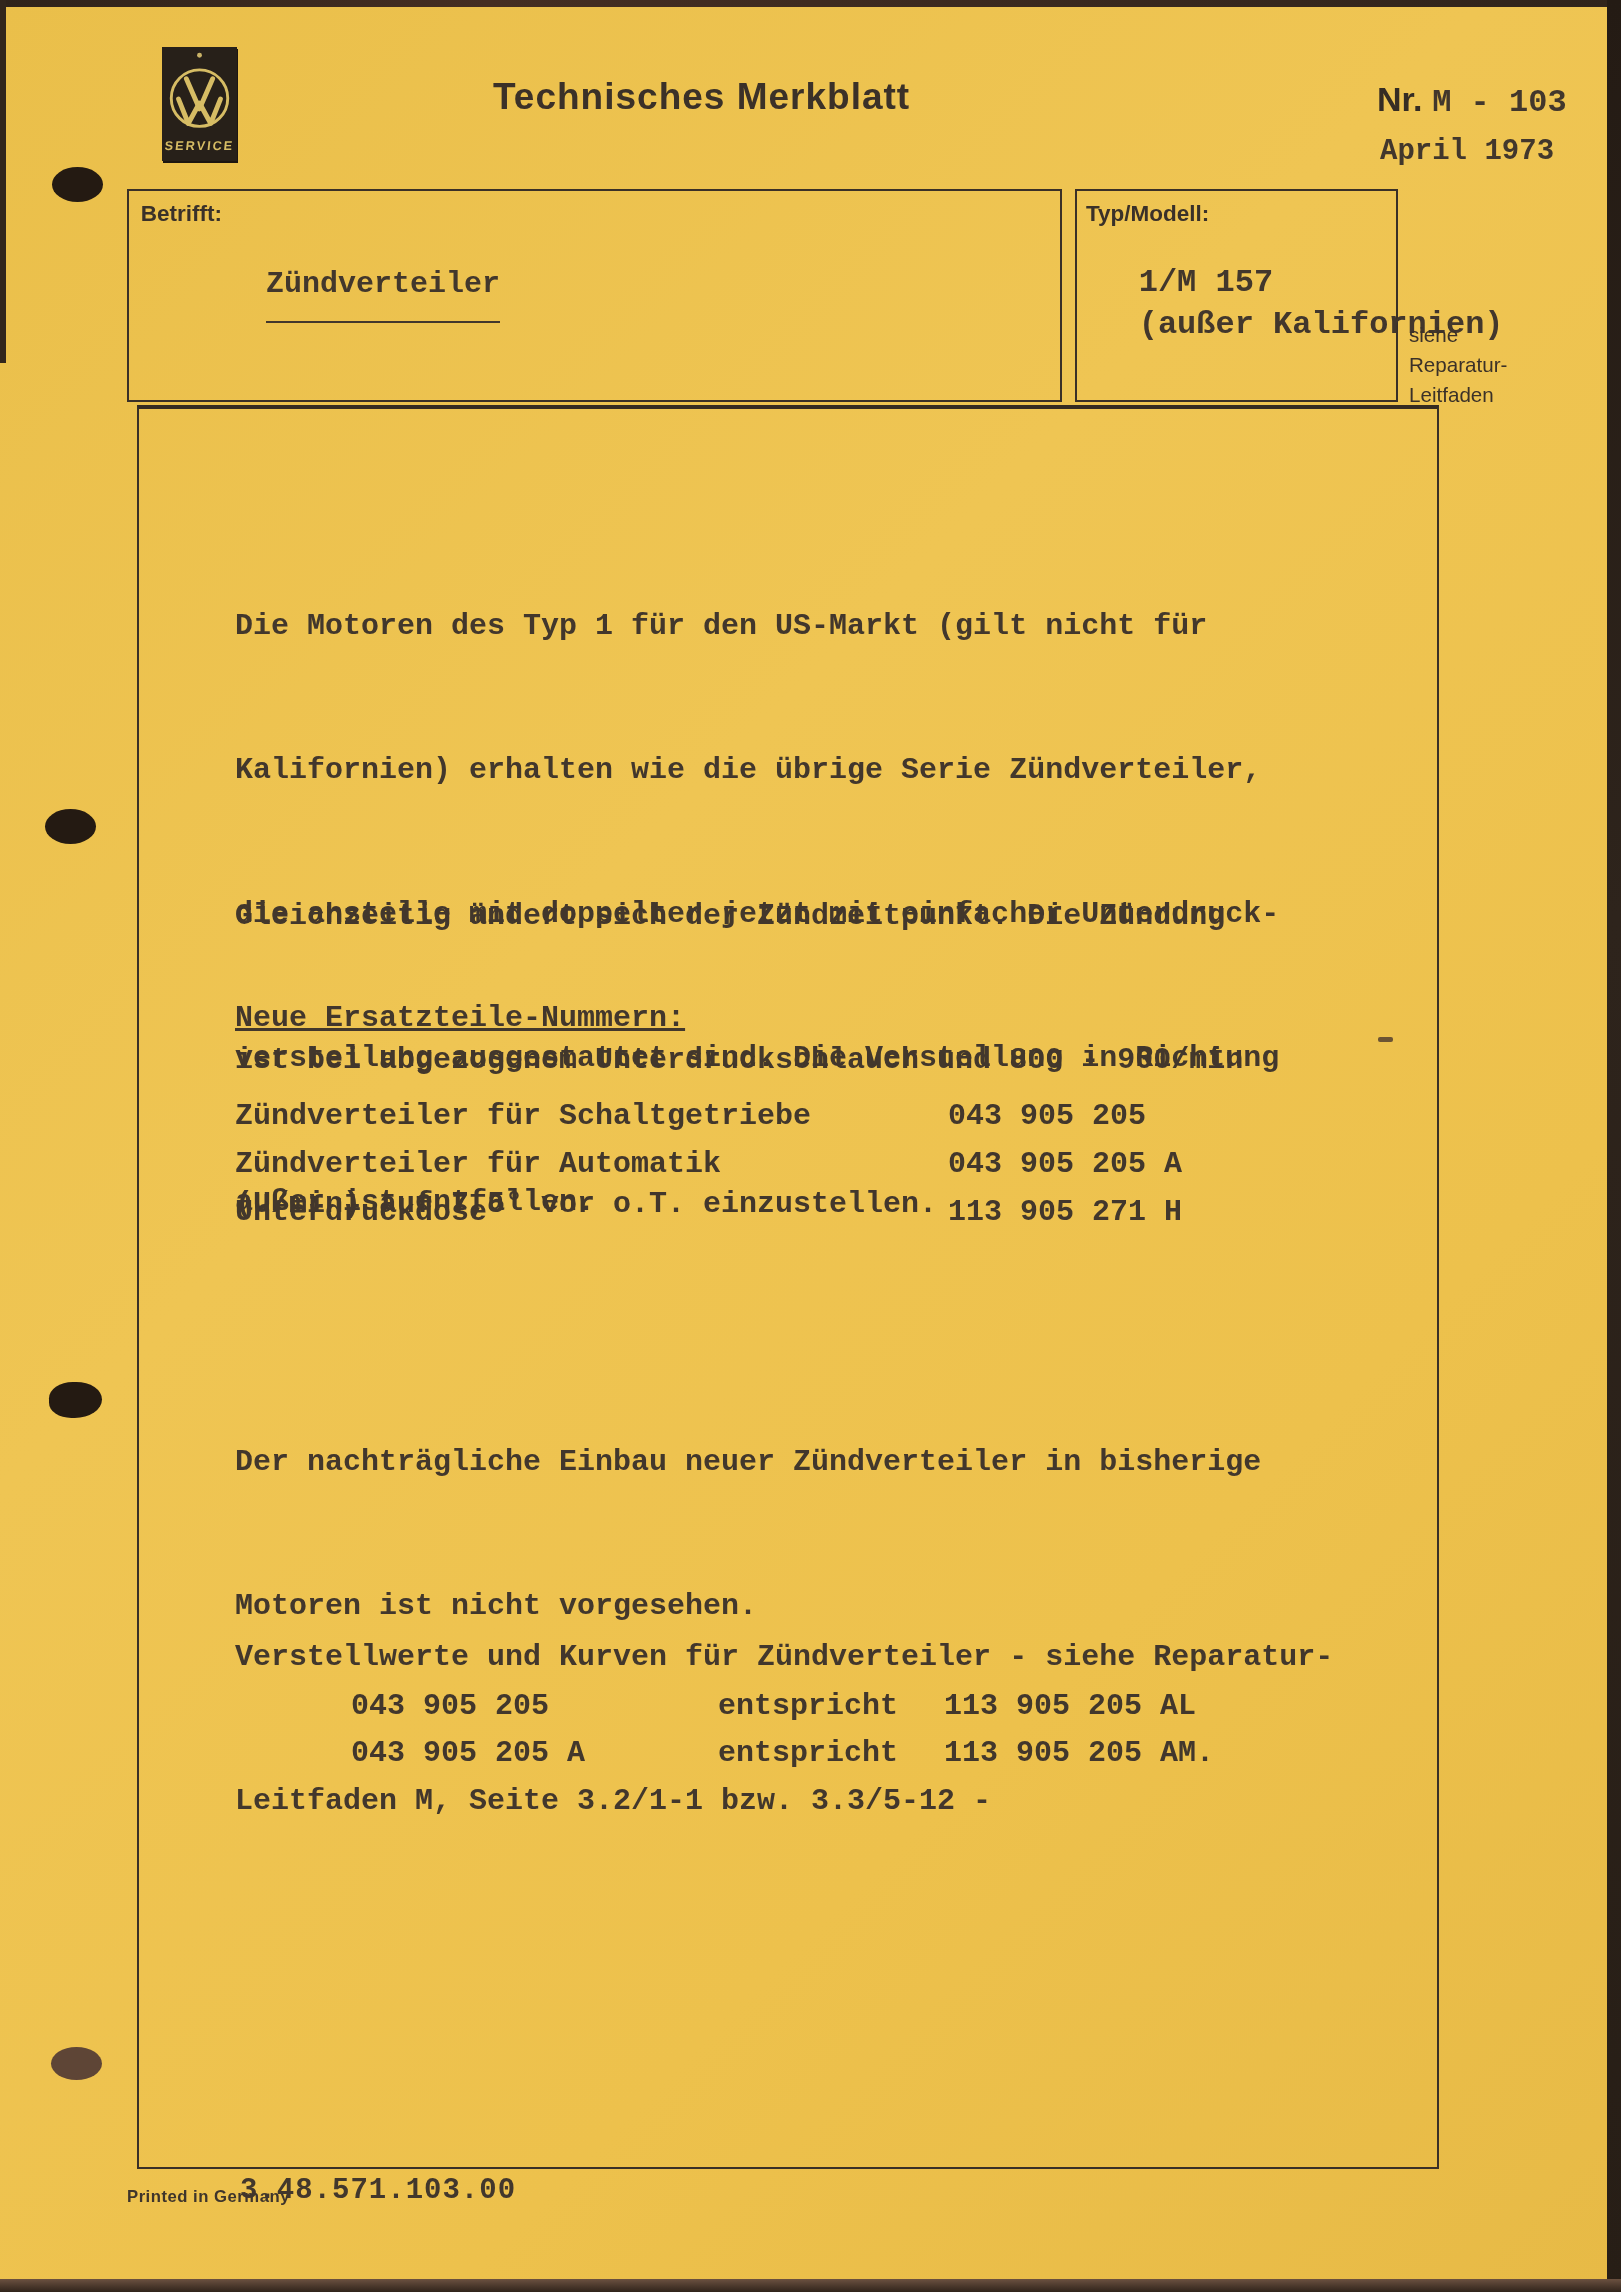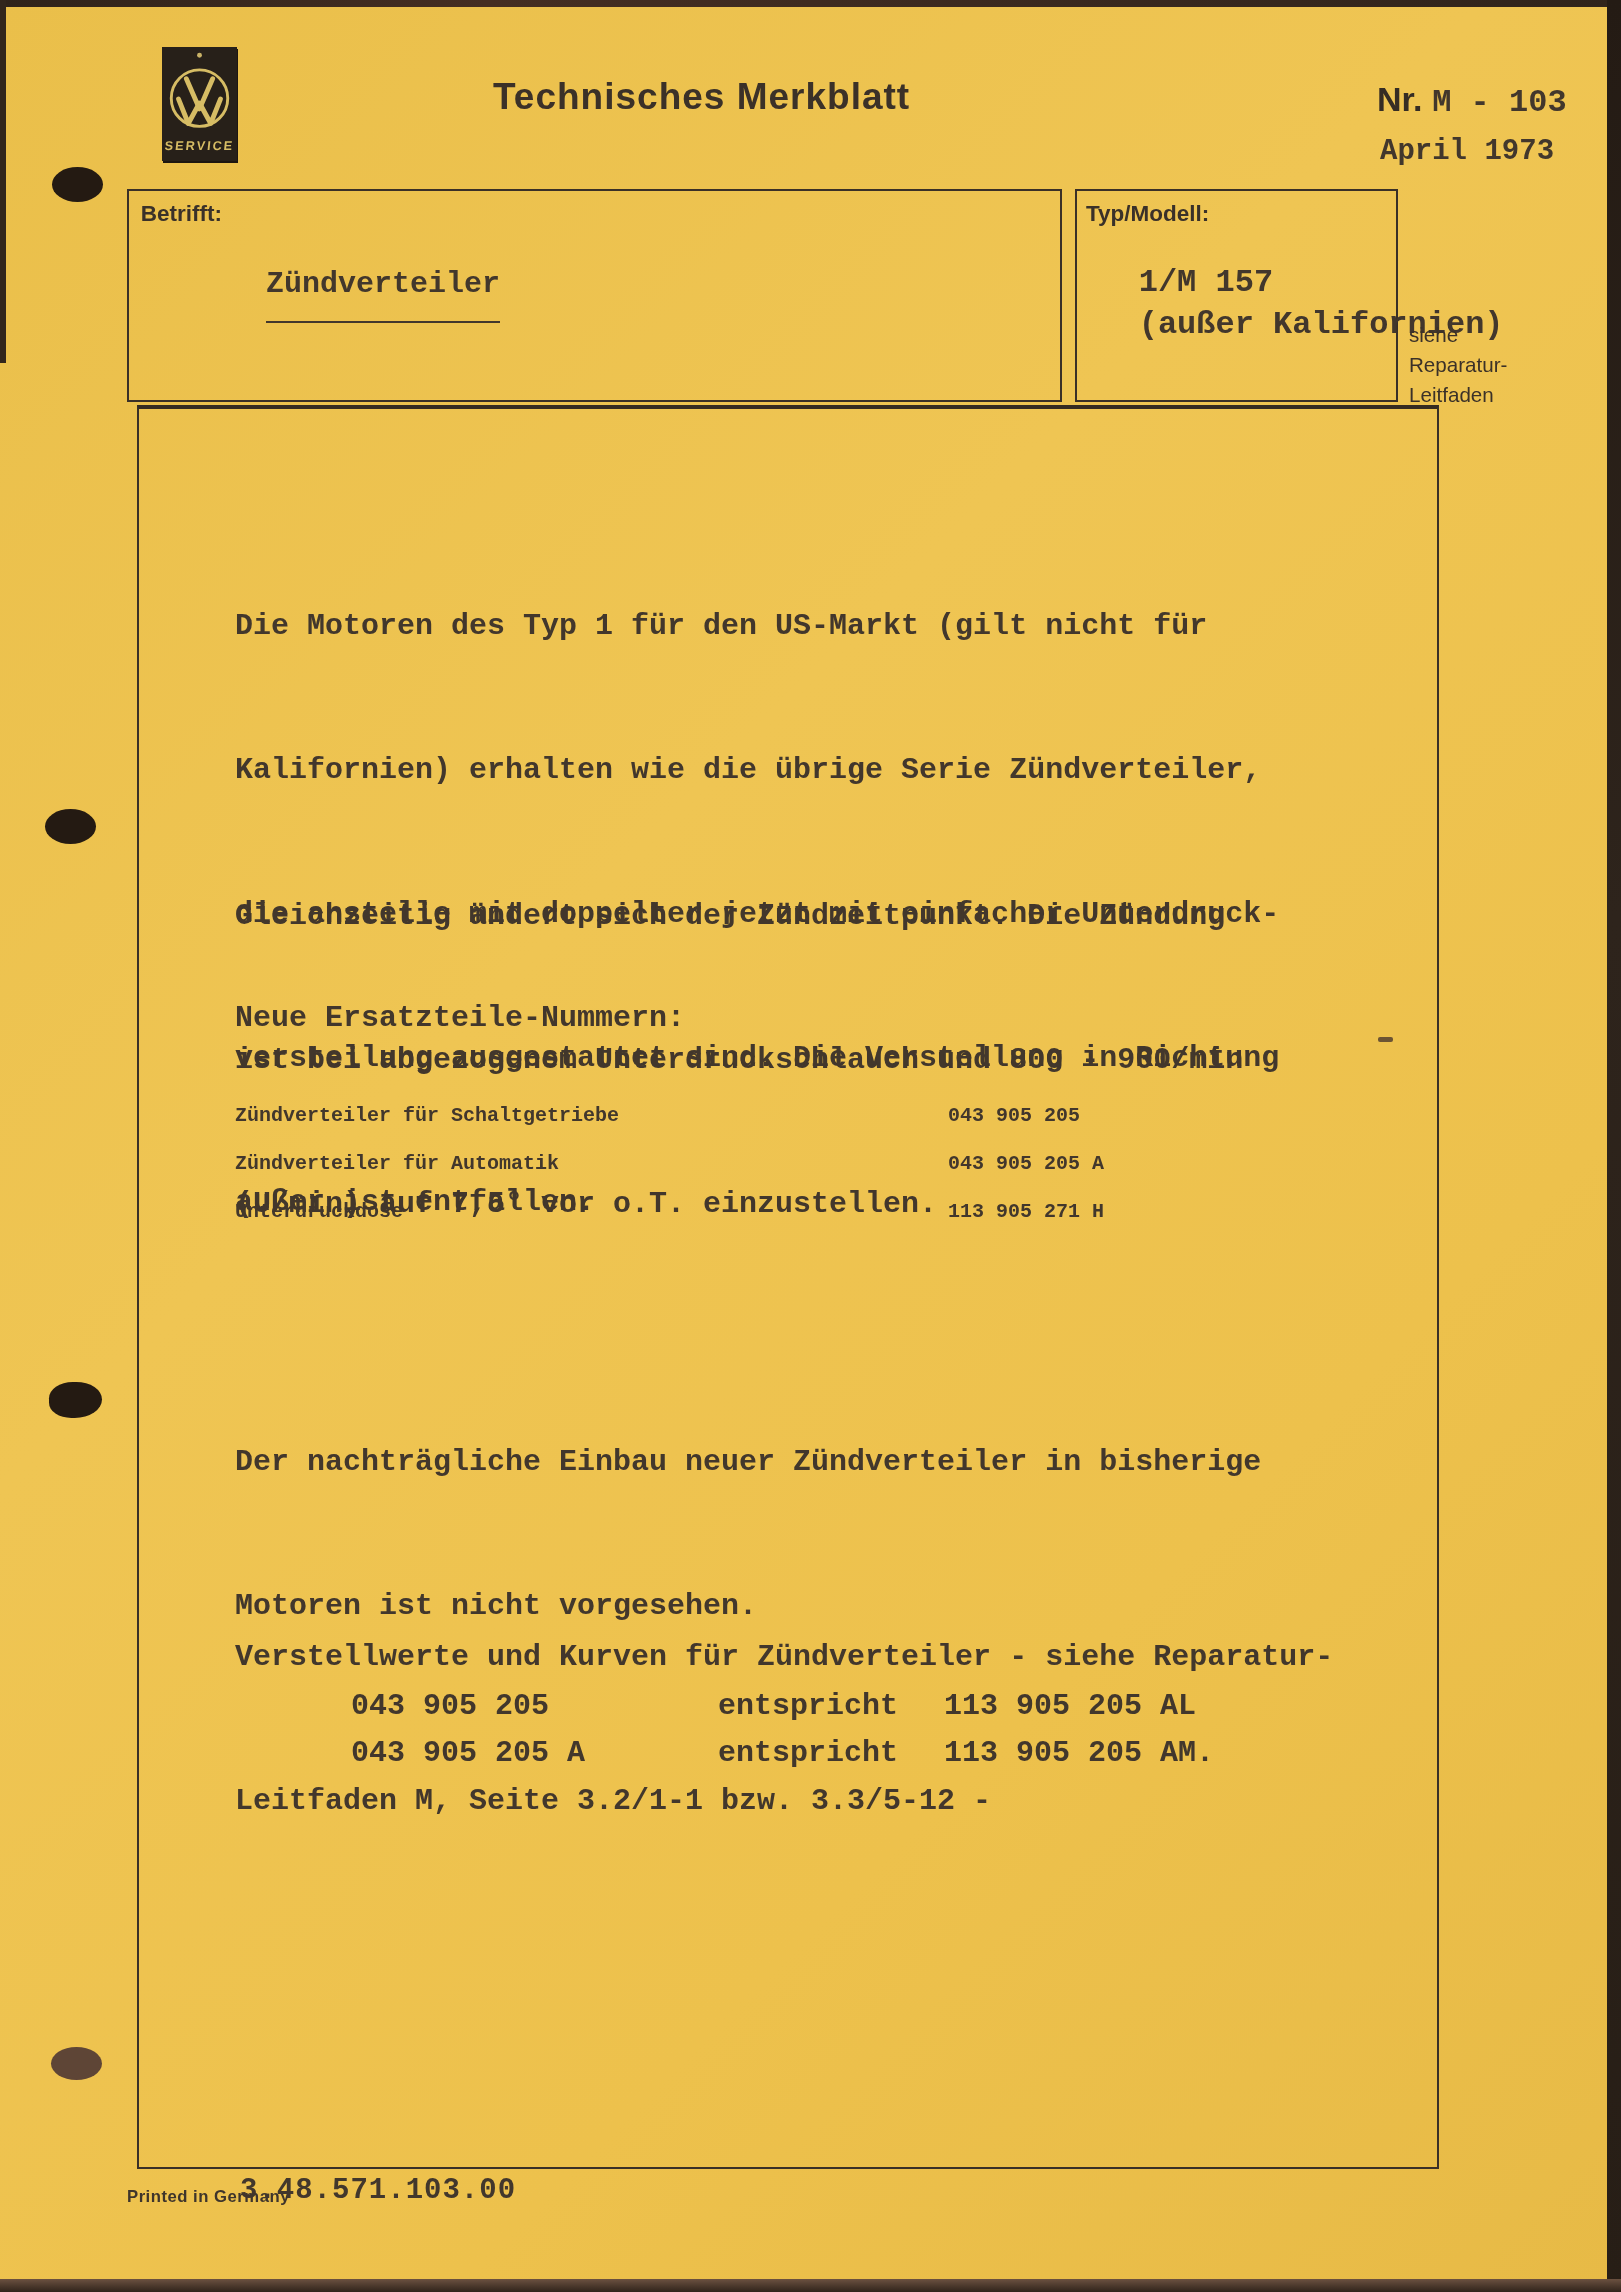--- a/index.html
+++ b/index.html
@@ -45,24 +45,24 @@
   .subject{position:absolute;left:137px;top:76px;font-size:30px;border-bottom:2.9px solid #42372c;padding-bottom:20px;white-space:nowrap;}
   .tm-values{position:absolute;left:13.7px;top:71px;font-size:32px;line-height:42px;white-space:nowrap;margin-left:48px;}
   .side-note{position:absolute;left:1409px;top:320px;font-size:20.6px;font-weight:400;line-height:30px;color:#3b3128;}
   
   .body-box{position:absolute;left:137px;top:405px;width:1298px;height:1758px;
     border-left:2.9px solid #3a3027;border-right:2.9px solid #3a3027;border-bottom:2.9px solid #3a3027;border-top:4.9px solid #352b21;}
   
   .tblock{position:absolute;left:235px;font-size:30px;line-height:48px;white-space:pre;}
   .para1{top:506px;}
   .para2{top:796px;}
-  .heading{top:994px;}
+  .heading{top:994px;text-decoration:underline;}
   .para3{top:1342px;}
   .para4{top:1537px;}
-  .parts-row{position:absolute;left:235px;font-size:20px;line-height:48px;white-space:pre;display:flex;}
+  .parts-row{position:absolute;left:235px;font-size:30px;line-height:48px;white-space:pre;display:flex;}
   .parts-label{display:inline-block;width:713px;}
   .pr1{top:1092px;} .pr2{top:1140px;} .pr3{top:1188px;}
   .equiv-row{position:absolute;left:351px;font-size:30px;line-height:48px;white-space:pre;display:flex;}
   .equiv-old{display:inline-block;width:367px;}
   .equiv-rel{display:inline-block;width:226px;}
   .er1{top:1682px;} .er2{top:1729px;}
   
   .footer-printed{position:absolute;left:127px;top:2187px;font-size:16.7px;font-weight:700;color:#3f352b;letter-spacing:0.5px;}
   .footer-code{position:absolute;left:240px;top:2174px;font-size:29px;letter-spacing:1px;}
   

